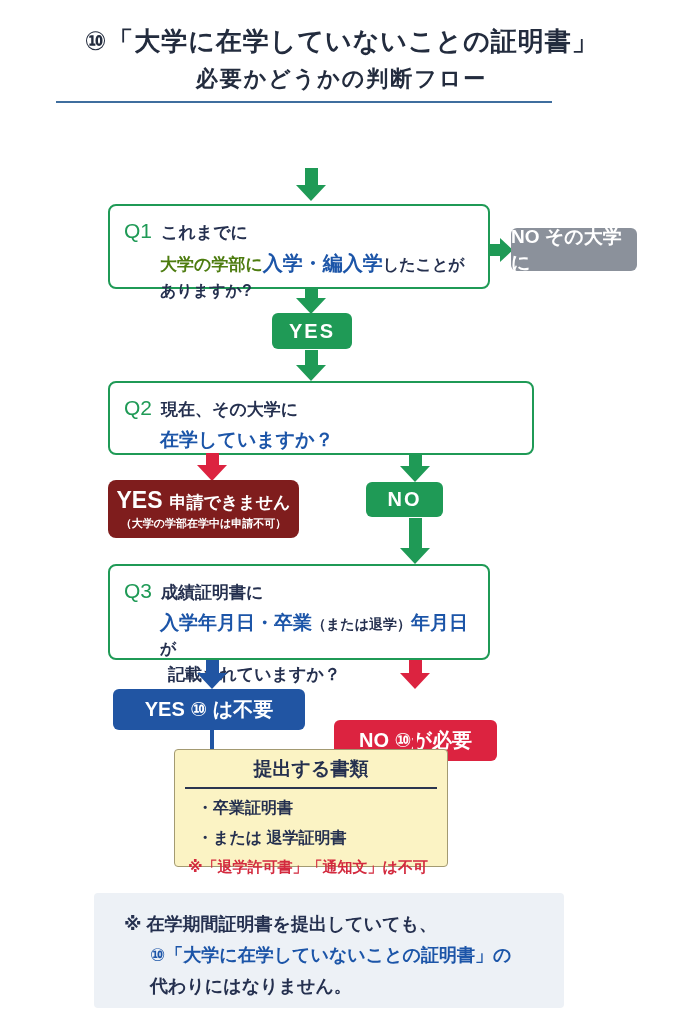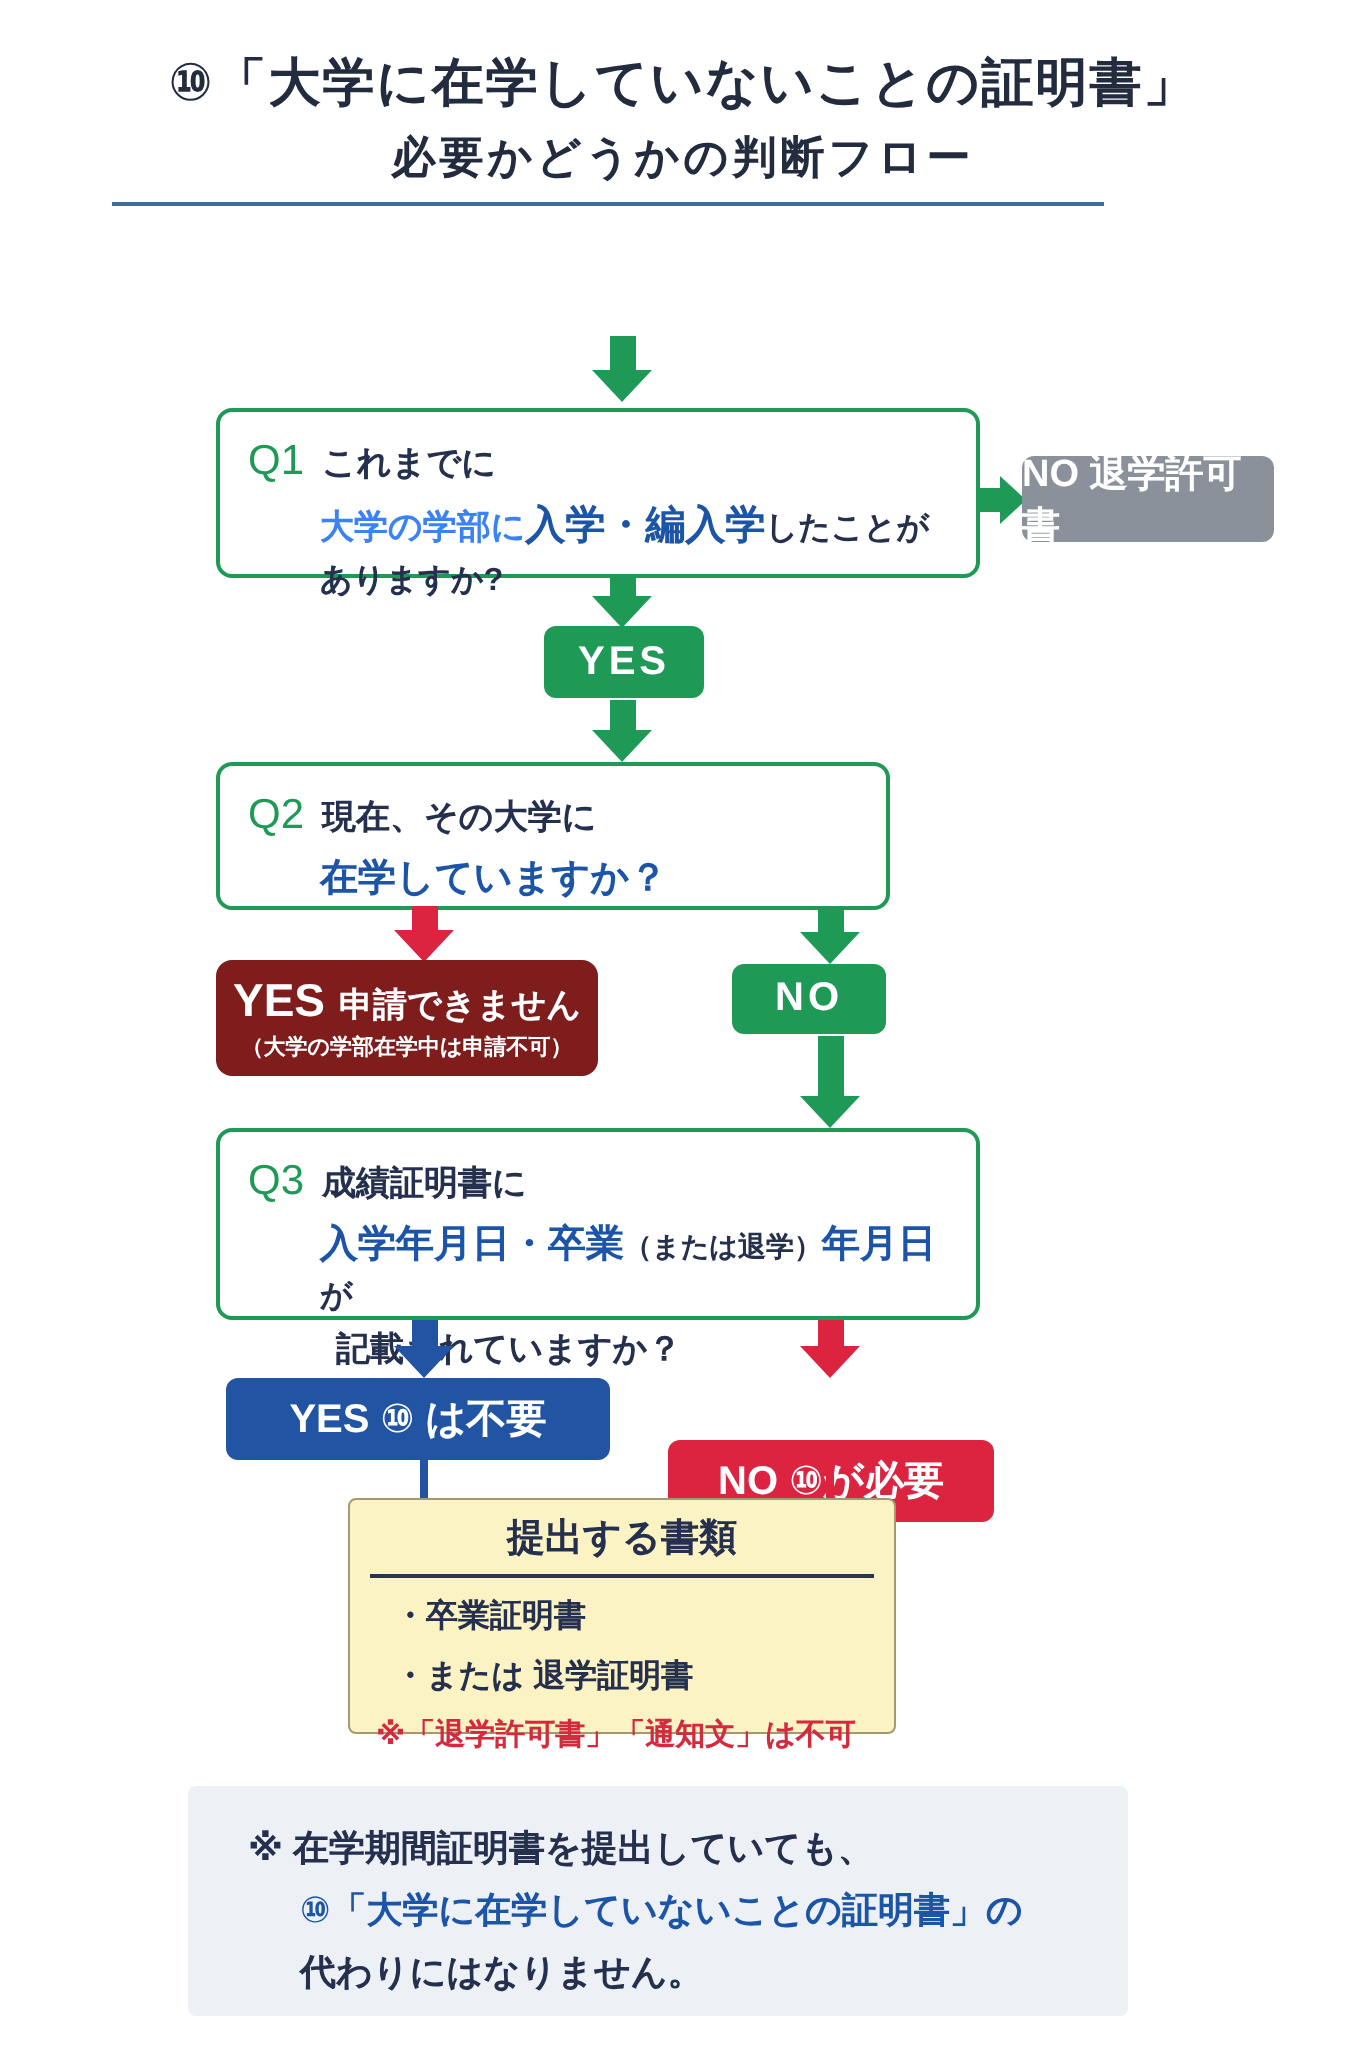--- a/index.html
+++ b/index.html
@@ -16,21 +16,21 @@
 
   
   .pill{position:absolute; display:flex; align-items:center; justify-content:center;
         color:#ffffff; font-weight:bold; border-radius:6px;}
   .q-box{position:absolute; background:#ffffff; border:2px solid #1f9a56; border-radius:8px;
          padding:9px 14px; box-sizing:border-box;}
   .q-label{color:#1f9a56; font-weight:normal; font-size:21px; margin-right:9px;}
   .q-row{line-height:1.55;}
   .q-indent{padding-left:36px;}
   .t-dark{color:#25304f; font-weight:bold; font-size:17px;}
-  .t-blue{color:#3b82f6; font-weight:bold; font-size:17px;}
+  .t-blue{color:#4d7c0f; font-weight:bold; font-size:17px;}
   .t-blue-em{color:#1c55a8; font-weight:bold; font-size:20px;}
   .t-small{color:#25304f; font-weight:bold; font-size:14px;font-family:Liberation Serif, serif;}
 
   
   .arrow-v{position:absolute; display:flex; flex-direction:column; align-items:center;}
   .arrow-v .shaft{width:13px; flex:1;}
   .arrow-v .head{width:0; height:0; border-left:15px solid transparent; border-right:15px solid transparent;}
   .arrow-h{position:absolute; display:flex; flex-direction:row; align-items:center;}
   .arrow-h .shaft{height:12px; flex:1;}
   .arrow-h .head{width:0; height:0; border-top:12px solid transparent; border-bottom:12px solid transparent;}
@@ -42,21 +42,21 @@
   .a-blue .shaft{background:#2155a3;}
   .a-blue.arrow-v .head{border-top:16px solid #2155a3;}
   .connector{position:absolute; width:4px;}
 
   
   .start-box{left:238px; top:130px; width:156px; height:37px; background:#1f9a56;
              font-size:21px; letter-spacing:3px;}
   .q1-box{left:108px; top:204px; width:382px; height:85px;}
   .gray-box{left:511px; top:228px; width:126px; height:43px; background:#8b919b; font-size:19px;}
   .yes1-box{left:272px; top:313px; width:80px; height:36px; background:#1f9a56; font-size:20px; letter-spacing:2px;}
-  .q2-box{left:108px; top:381px; width:337px; height:74px;}
+  .q2-box{left:108px; top:381px; width:426px; height:74px;}
   .yes2-box{left:108px; top:480px; width:191px; height:58px; background:#7f1d1d; border-radius:8px;
             flex-direction:column; justify-content:center;}
   .yes2-line1 .en{font-size:23px; margin-right:7px;}
   .yes2-line1 .ja{font-size:17px;}
   .yes2-sub{font-size:11px; font-weight:bold; margin-top:2px;}
   .no2-box{left:366px; top:482px; width:77px; height:35px; background:#1f9a56; font-size:20px; letter-spacing:2px;}
   .q3-box{left:108px; top:564px; width:382px; height:96px;}
   .yes3-box{left:113px; top:689px; width:192px; height:41px; background:#2155a3; font-size:20px;}
   .no3-box{left:334px; top:689px; width:163px; height:41px; background:#dc2340; font-size:20px;margin-top:31px;}
 
@@ -100,21 +100,21 @@
     <div class="q-row q-indent">
       <span class="t-blue">大学の学部に</span><span class="t-blue-em">入学・編入学</span><span class="t-dark" style="font-size:16px;">したことがありますか?</span>
     </div>
   </div>
 
   <div class="arrow-h a-green" style="left:489px; top:237px; width:24px; height:26px;">
     <div class="shaft"></div>
     <div class="head"></div>
   </div>
 
-  <div class="pill gray-box">NO 退学許可書</div>
+  <div class="pill gray-box">NO その大学に</div>
 
   <div class="arrow-v a-green" style="left:296px; top:289px; width:30px; height:25px;">
     <div class="shaft"></div>
     <div class="head"></div>
   </div>
 
   <div class="pill yes1-box">YES</div>
 
   <div class="arrow-v a-green" style="left:296px; top:350px; width:30px; height:31px;">
     <div class="shaft"></div>

